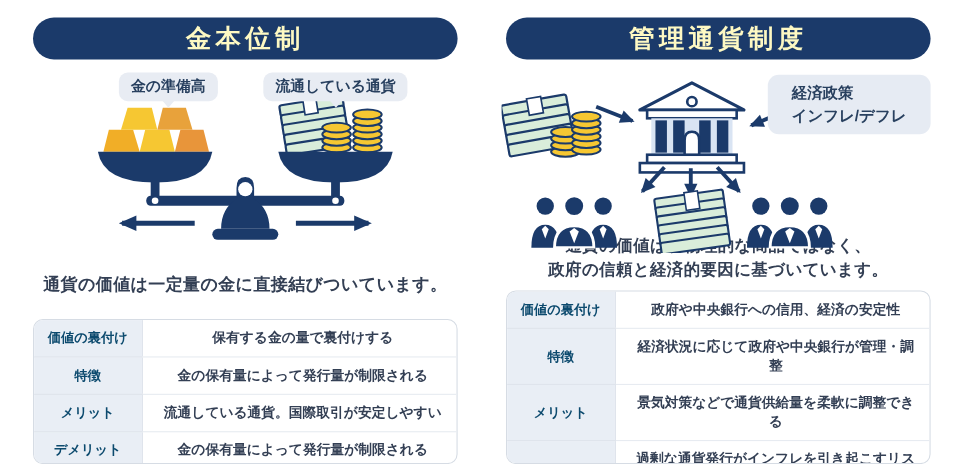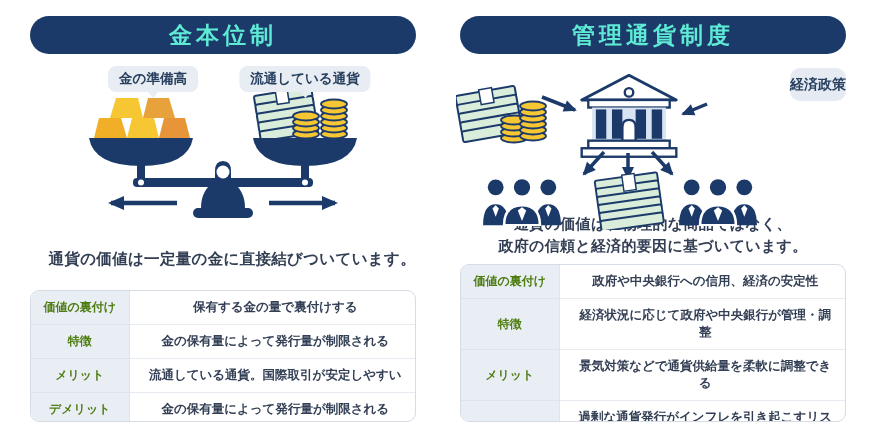--- a/index.html
+++ b/index.html
@@ -7,21 +7,21 @@
   body {
     width:870px; height:422px; background:#ffffff;
     font-family:"Liberation Sans","DejaVu Sans",sans-serif;
     color:#333f54; overflow:hidden;
   }
   .page { display:flex; gap:44px; padding:16px 24px 0 30px; width:870px; height:422px; }
   .panel { width:386px; display:flex; flex-direction:column; }
 
   .title-pill {
     height:38px; line-height:38px; border-radius:22px; background:#1b3a6a;
-    color:#5eead4; font-size:23px; font-weight:700; text-align:center;
+    color:#fef9c3; font-size:23px; font-weight:700; text-align:center;
     letter-spacing:4px;
   }
 
   
   .diagram { position:relative; }
   .diagram-left { height:170px; margin-top:12px; }
   .scale-svg { position:absolute; left:50%; top:8px; transform:translateX(-50%); }
 
   .bubble {
     position:absolute; top:0; transform:translateX(-50%);
@@ -34,40 +34,40 @@
     border-top:7px solid #e8ecf3;
   }
   .bubble-gold { left:123px; }
   .bubble-cur  { left:275px; }
 
   
   .diagram-right { height:178px; margin-top:8px; }
   .abs { position:absolute; }
   .policy-bubble {
     position:absolute; right:0; top:6px; background:#e6ebf3; border-radius:10px;
-    padding:6px 0; font-size:14px; font-weight:700; color:#28405f;
+    padding:6px 22px; font-size:14px; font-weight:700; color:#28405f;
     text-align:left; line-height:1.5; white-space:nowrap;
   }
 
   .desc {
     margin:6px 0 0 0; text-align:center; font-size:15.5px; font-weight:700;
     color:#333f54; letter-spacing:0.3px;
   }
-  .desc-left { margin-top:20px;text-align:right; }
+  .desc-left { margin-top:20px; }
   .desc-right { margin-top:2px; line-height:1.45; font-size:15px; }
 
   .table-wrap {
     margin-top:20px; border:1px solid #d6dce4; border-radius:9px;
     overflow:hidden; background:#ffffff;
   }
   .table-wrap-right { margin-top:8px; }
   table.info-table { width:100%; border-collapse:collapse; }
   table.info-table th {
     width:98px; background:#e9eef5; font-size:12px; font-weight:700;
-    color:#4d7c0f; text-align:center; padding:8px 4px;
+    color:#0c4a6e; text-align:center; padding:8px 4px;
     border-bottom:1px solid #dfe4ec;
   }
   table.info-table td {
     font-size:12.5px; font-weight:700; color:#333f54; text-align:center;
     padding:8px 8px 8px 14px; border-bottom:1px solid #e7ebf1;
     border-left:1px solid #dfe4ec;
   }
   table.info-table tr:last-child th,
   table.info-table tr:last-child td { border-bottom:none; }
 </style>
@@ -232,20 +232,21 @@
         <defs>
           <marker id="ah3" markerUnits="userSpaceOnUse" markerWidth="18" markerHeight="18" refX="13" refY="8" orient="auto">
             <path d="M2,2 L15,8 L2,14 Z" fill="#1b3a6a"></path>
           </marker>
         </defs>
         <line x1="33" y1="4" x2="9" y2="14" stroke="#1b3a6a" stroke-width="3.5" marker-end="url(#ah3)"></line>
       </svg>
 
       <div class="policy-bubble">
         <div>経済政策</div>
+        <div>インフレ/デフレ</div>
       </div>
 
       <svg class="abs" style="left:110px; top:88px;" width="116" height="38" viewBox="0 0 116 38">
         <defs>
           <marker id="ah4" markerUnits="userSpaceOnUse" markerWidth="18" markerHeight="18" refX="13" refY="8" orient="auto">
             <path d="M2,2 L15,8 L2,14 Z" fill="#1b3a6a"></path>
           </marker>
         </defs>
         <g stroke="#1b3a6a" stroke-width="3.5">
           <line x1="34" y1="2" x2="14" y2="24" marker-end="url(#ah4)"></line>

